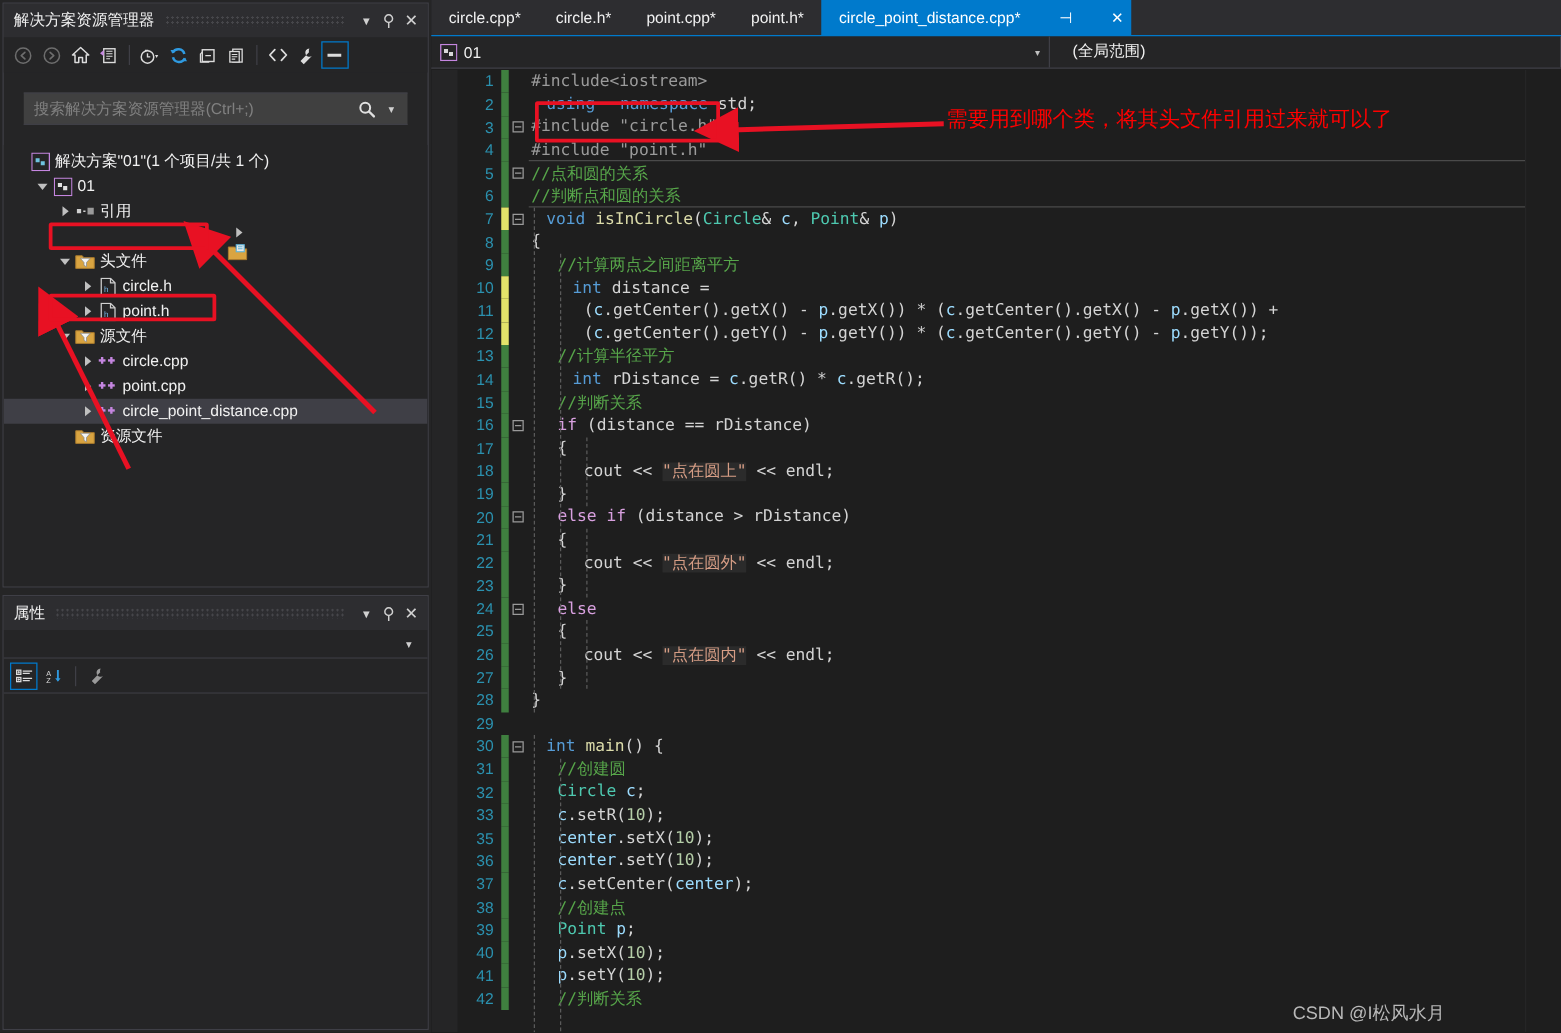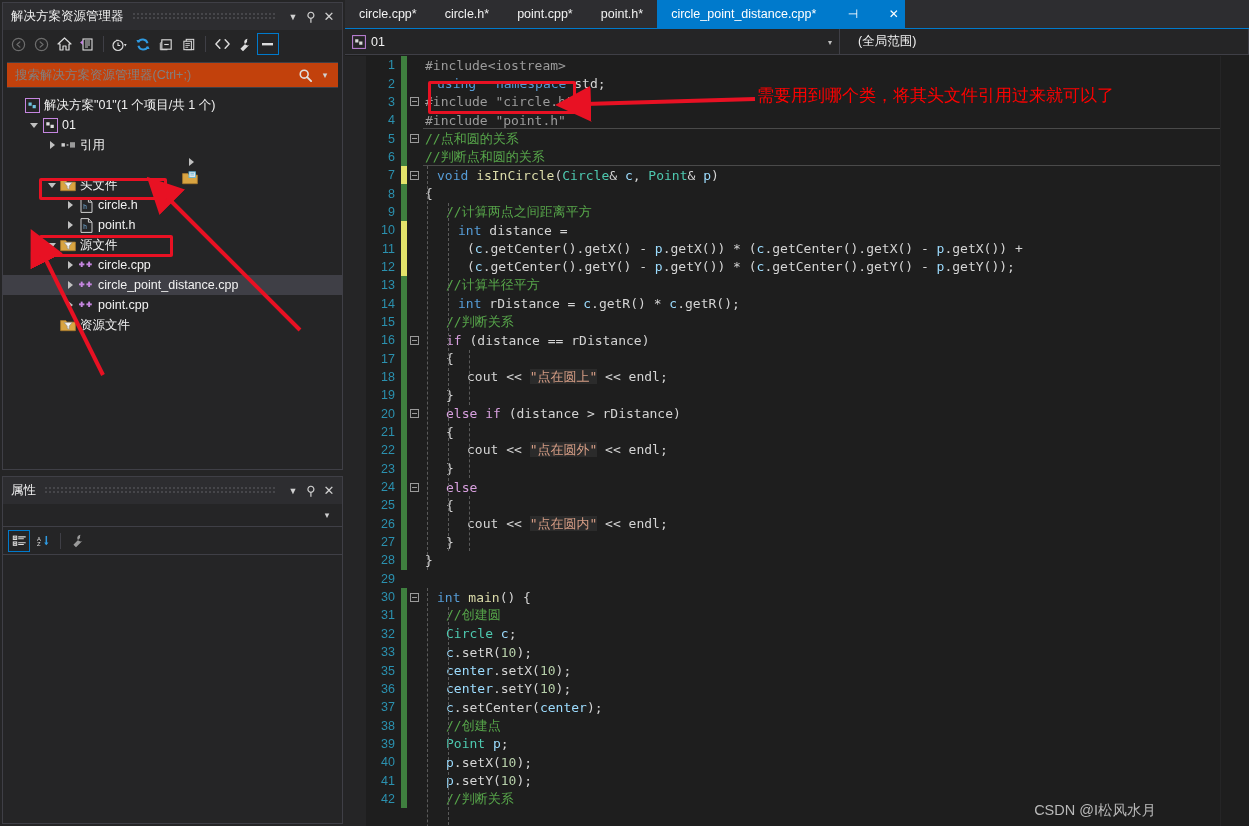--- a/index.html
+++ b/index.html
@@ -51,22 +51,22 @@
   }
   .ico {
     width: 22px; height: 22px; display: flex; align-items: center; justify-content: center;
     position: relative;
   }
   .ico svg { display: block; }
   .tb-sep { width: 1px; height: 16px; background: #3f3f46; margin: 0 4px; }
   .ico.active { border: 1px solid #007acc; }
 
   .se-search {
-    height: 26px; margin: 4px; display: flex; align-items: center;
-    background: #c2410c; border-top: 1px solid #3f3f46; border-bottom: 1px solid #3f3f46;
+    height: 26px; margin: 16px; display: flex; align-items: center;
+    background: #404040; border-top: 1px solid #3f3f46; border-bottom: 1px solid #3f3f46;
     padding: 0 4px 0 8px; flex: 0 0 auto;
   }
   .se-search input {
     flex: 1 1 auto; background: transparent; border: none; outline: none;
     color: #c9c9c9; font-size: 12.5px; font-family: inherit;
   }
   .se-search input::placeholder { color: #808080; }
 
   .tree {
     flex: 1 1 auto; overflow: hidden; padding-top: 3px;
@@ -438,51 +438,51 @@
                 <g fill="#c586e0">
                   <rect x="1" y="5.4" width="5.4" height="1.9"></rect>
                   <rect x="2.75" y="3.6" width="1.9" height="5.4"></rect>
                   <rect x="8.4" y="5.4" width="5.4" height="1.9"></rect>
                   <rect x="10.15" y="3.6" width="1.9" height="5.4"></rect>
                 </g>
               </svg>
             </span>
             <span class="row-label">circle.cpp</span>
           </div>
-          <div class="row selected" style="padding-left: 60px;">
+          <div class="row" style="padding-left: 60px;">
             <span class="expander">
               <span class="tri-right"></span>
             </span>
             <span class="row-icon">
               <svg width="16" height="14" viewBox="0 0 16 14">
                 <g fill="#c586e0">
                   <rect x="1" y="5.4" width="5.4" height="1.9"></rect>
                   <rect x="2.75" y="3.6" width="1.9" height="5.4"></rect>
                   <rect x="8.4" y="5.4" width="5.4" height="1.9"></rect>
                   <rect x="10.15" y="3.6" width="1.9" height="5.4"></rect>
                 </g>
               </svg>
             </span>
-            <span class="row-label">circle_point_distance.cpp</span>
-          </div>
-          <div class="row" style="padding-left: 60px;">
+            <span class="row-label">point.cpp</span>
+          </div>
+          <div class="row selected" style="padding-left: 60px;">
             <span class="expander">
               <span class="tri-right"></span>
             </span>
             <span class="row-icon">
               <svg width="16" height="14" viewBox="0 0 16 14">
                 <g fill="#c586e0">
                   <rect x="1" y="5.4" width="5.4" height="1.9"></rect>
                   <rect x="2.75" y="3.6" width="1.9" height="5.4"></rect>
                   <rect x="8.4" y="5.4" width="5.4" height="1.9"></rect>
                   <rect x="10.15" y="3.6" width="1.9" height="5.4"></rect>
                 </g>
               </svg>
             </span>
-            <span class="row-label">point.cpp</span>
+            <span class="row-label">circle_point_distance.cpp</span>
           </div>
           <div class="row" style="padding-left: 42px;">
             <span class="expander"></span>
             <span class="row-icon">
               <svg width="16" height="14" viewBox="0 0 16 14">
                 <path d="M0.6 2.6 h5.2 l1.3 1.5 h8.3 v8.6 h-14.8 z" fill="#d9a441" stroke="#a8792c" stroke-width="0.8"></path>
                 <path d="M4.2 4.6 h8 l-3 3.4 v3.4 l-2 -1.1 v-2.3 z" fill="#f4f4f4" stroke="#8a8a8a" stroke-width="0.6"></path>
               </svg>
             </span>
             <span class="row-label">资源文件</span>

